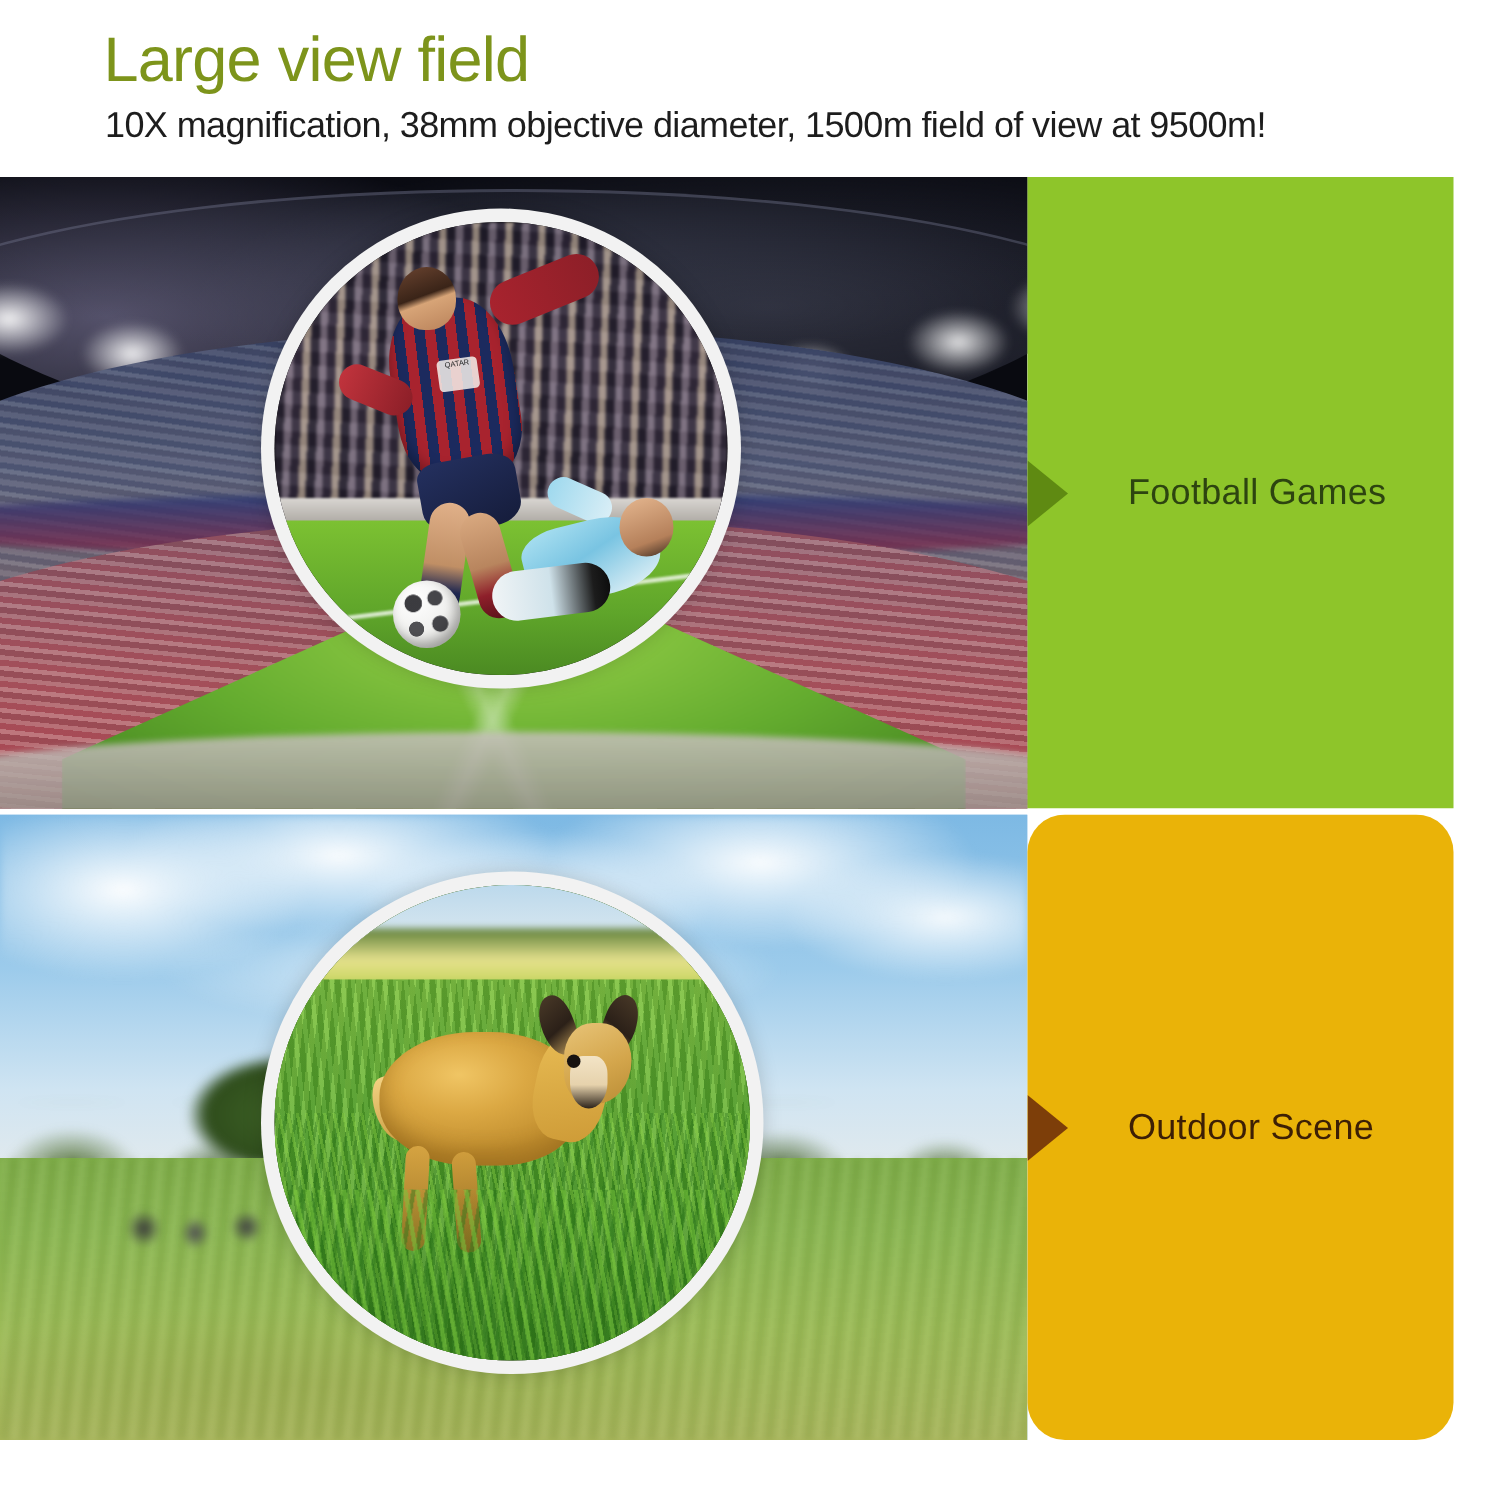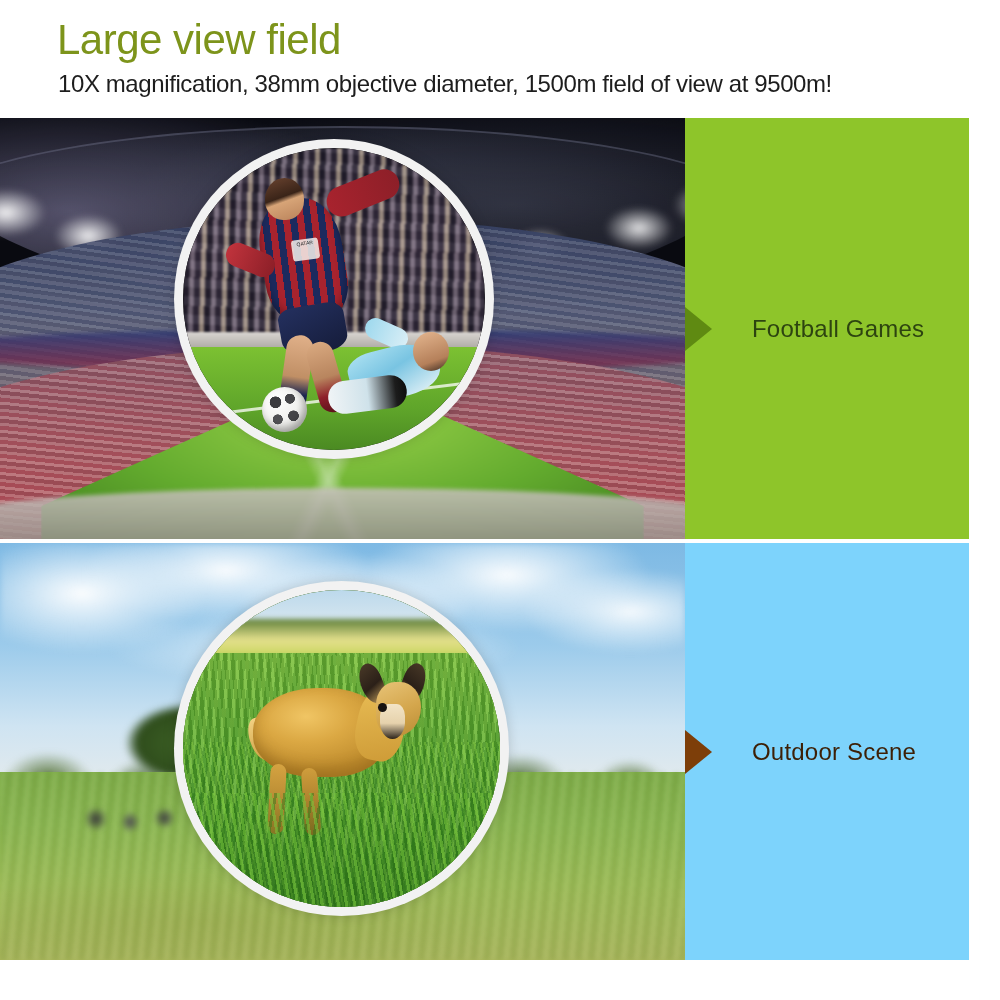--- a/index.html
+++ b/index.html
@@ -5,21 +5,21 @@
   html,body{margin:0;padding:0;}
   body{
     width:1000px;height:1000px;
     background:#ffffff;
     font-family:"Liberation Sans", sans-serif;
     overflow:hidden;
   }
   .page{position:relative;width:1000px;height:1000px;background:#fff;overflow:hidden;}
 
   
-  .header{position:absolute;left:0;top:0;width:828px;height:118px;background:#fff;}
+  .header{position:absolute;left:12px;top:0;width:828px;height:118px;background:#fff;}
   .title{
     position:absolute;left:57px;top:17px;
     font-size:42px;line-height:46px;
     font-weight:400;letter-spacing:-0.5px;
     color:#7d941b;white-space:nowrap;
   }
   .subtitle{
     position:absolute;left:58px;top:70px;
     font-size:24px;line-height:28px;
     font-weight:400;letter-spacing:-0.4px;
@@ -228,21 +228,21 @@
     content:"";position:absolute;inset:0;border-radius:50%;
     background:
       radial-gradient(circle at 30% 34%, rgba(25,25,30,.85) 0 13%, rgba(0,0,0,0) 14%),
       radial-gradient(circle at 62% 26%, rgba(25,25,30,.8) 0 11%, rgba(0,0,0,0) 12%),
       radial-gradient(circle at 70% 64%, rgba(25,25,30,.8) 0 12%, rgba(0,0,0,0) 13%),
       radial-gradient(circle at 35% 72%, rgba(25,25,30,.75) 0 11%, rgba(0,0,0,0) 12%);
   }
 
   
   .row-bot{top:543px;height:417px;}
-  .panel-brown{background:#7dd3fc;}
+  .panel-brown{background:#eab308;border-radius:25px;}
   .arrow-brown{border-left:27px solid #7d3e09;}
   .label-brown{color:#3d1f05;}
 
   .savanna{position:absolute;inset:0;background:#8fc0e8;}
   .sky{
     position:absolute;left:0;top:0;width:100%;height:55%;
     background:linear-gradient(180deg,#7db9e4 0%,#9ccbeb 45%,#cfe4f2 80%,#dfe9ee 100%);
   }
   .clouds{
     position:absolute;left:0;top:0;width:100%;height:55%;

